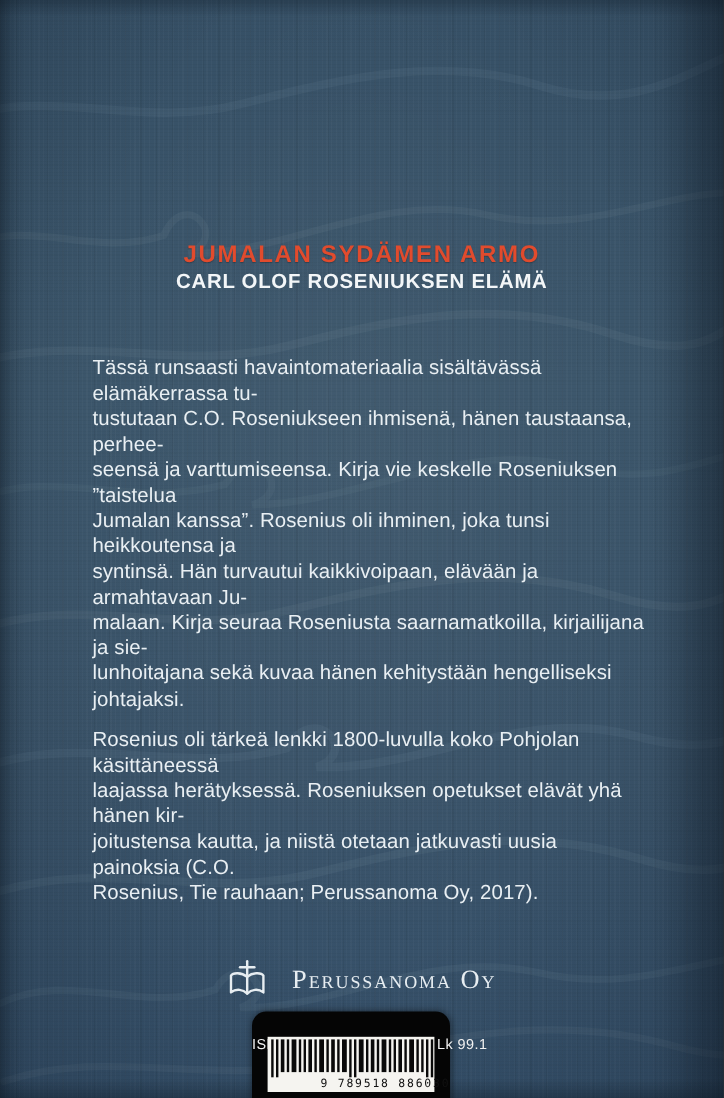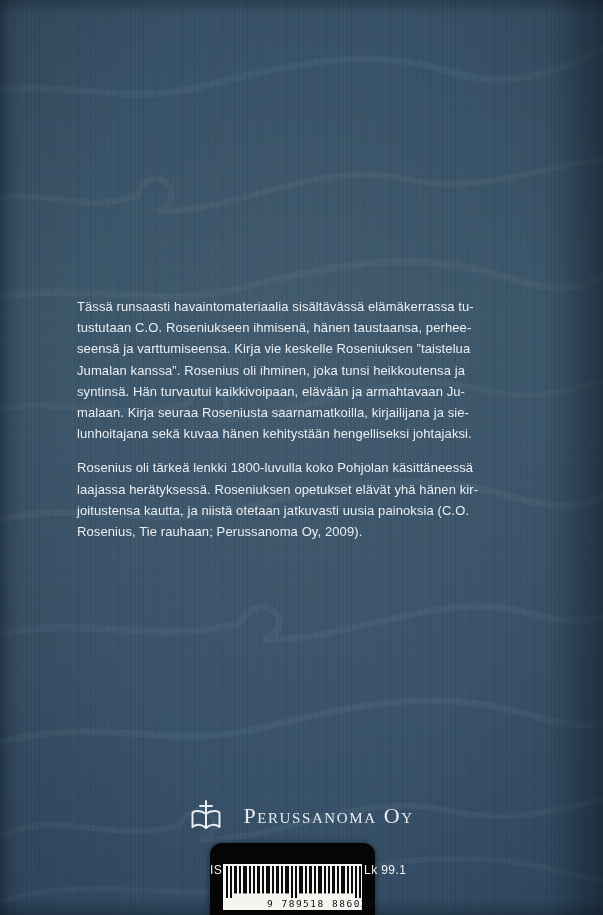--- a/index.html
+++ b/index.html
@@ -32,21 +32,21 @@
     margin:0;font-size:20px;font-weight:bold;letter-spacing:1.4px;
     color:#e14b2d;line-height:23px;
     text-shadow:0 1px 1px rgba(0,0,0,0.25);
   }
   .subtitle{
     margin:0;font-size:17px;font-weight:bold;letter-spacing:0.6px;
     color:#f3f6f8;line-height:21px;
   }
   .blurb{position:absolute;left:77px;top:296px;width:460px;}
   .blurb p{
-    margin:0 0 13px 0;font-size:13px;line-height:21.2px;
+    margin:0 0 13px 0;font-size:17px;line-height:21.2px;
     color:#e9eff3;white-space:pre-line;letter-spacing:0.1px;
   }
   .publisher{
     position:absolute;left:0;top:796px;width:603px;height:40px;
     display:flex;align-items:center;justify-content:center;gap:20px;
   }
   .publisher svg{display:block;}
   .publisher-name{
     font-family:"Liberation Serif",serif;font-variant:small-caps;
     font-size:22px;letter-spacing:1.6px;color:#e7edf1;
@@ -90,33 +90,37 @@
       <path stroke-opacity="0.06" stroke-width="6" d="M-20 820 C40 795 95 835 160 818 c22 -34 55 6 20 16 C260 840 340 792 430 818 S590 800 655 815"></path>
       <path stroke-opacity="0.05" stroke-width="6" d="M-20 885 C70 860 150 900 260 882 S450 855 540 885 S630 872 665 860"></path>
     </g>
   </svg>
 
   <div class="texture"></div>
   <div class="vignette"></div>
 
   <div class="content">
 
+    <header class="titles">
+      <h1 class="title">JUMALAN SYDÄMEN ARMO</h1>
+      <h2 class="subtitle">CARL OLOF ROSENIUKSEN ELÄMÄ</h2>
+    </header>
 
     <main class="blurb">
       <p>Tässä runsaasti havaintomateriaalia sisältävässä elämäkerrassa tu-
 tustutaan C.O. Roseniukseen ihmisenä, hänen taustaansa, perhee-
 seensä ja varttumiseensa. Kirja vie keskelle Roseniuksen ”taistelua
 Jumalan kanssa”. Rosenius oli ihminen, joka tunsi heikkoutensa ja
 syntinsä. Hän turvautui kaikkivoipaan, elävään ja armahtavaan Ju-
 malaan. Kirja seuraa Roseniusta saarnamatkoilla, kirjailijana ja sie-
 lunhoitajana sekä kuvaa hänen kehitystään hengelliseksi johtajaksi.</p>
       <p>Rosenius oli tärkeä lenkki 1800-luvulla koko Pohjolan käsittäneessä
 laajassa herätyksessä. Roseniuksen opetukset elävät yhä hänen kir-
 joitustensa kautta, ja niistä otetaan jatkuvasti uusia painoksia (C.O.
-Rosenius, Tie rauhaan; Perussanoma Oy, 2009).</p>
+Rosenius, Tie rauhaan; Perussanoma Oy, 2017).</p>
     </main>
 
     <div class="publisher">
       <svg width="34" height="36" viewBox="0 0 34 36" aria-hidden="true">
         <g fill="none" stroke="#e7edf1" stroke-width="2" stroke-linecap="round" stroke-linejoin="round">
           <path d="M17 3 V16"></path>
           <path d="M11 8 H23"></path>
           <path d="M17 16 C12 12 5 12.5 3.5 15 L3.5 29 C8 25.5 13.5 26.5 17 30 C20.5 26.5 26 25.5 30.5 29 L30.5 15 C29 12.5 22 12 17 16 Z"></path>
           <path d="M17 16 V30"></path>
         </g>

